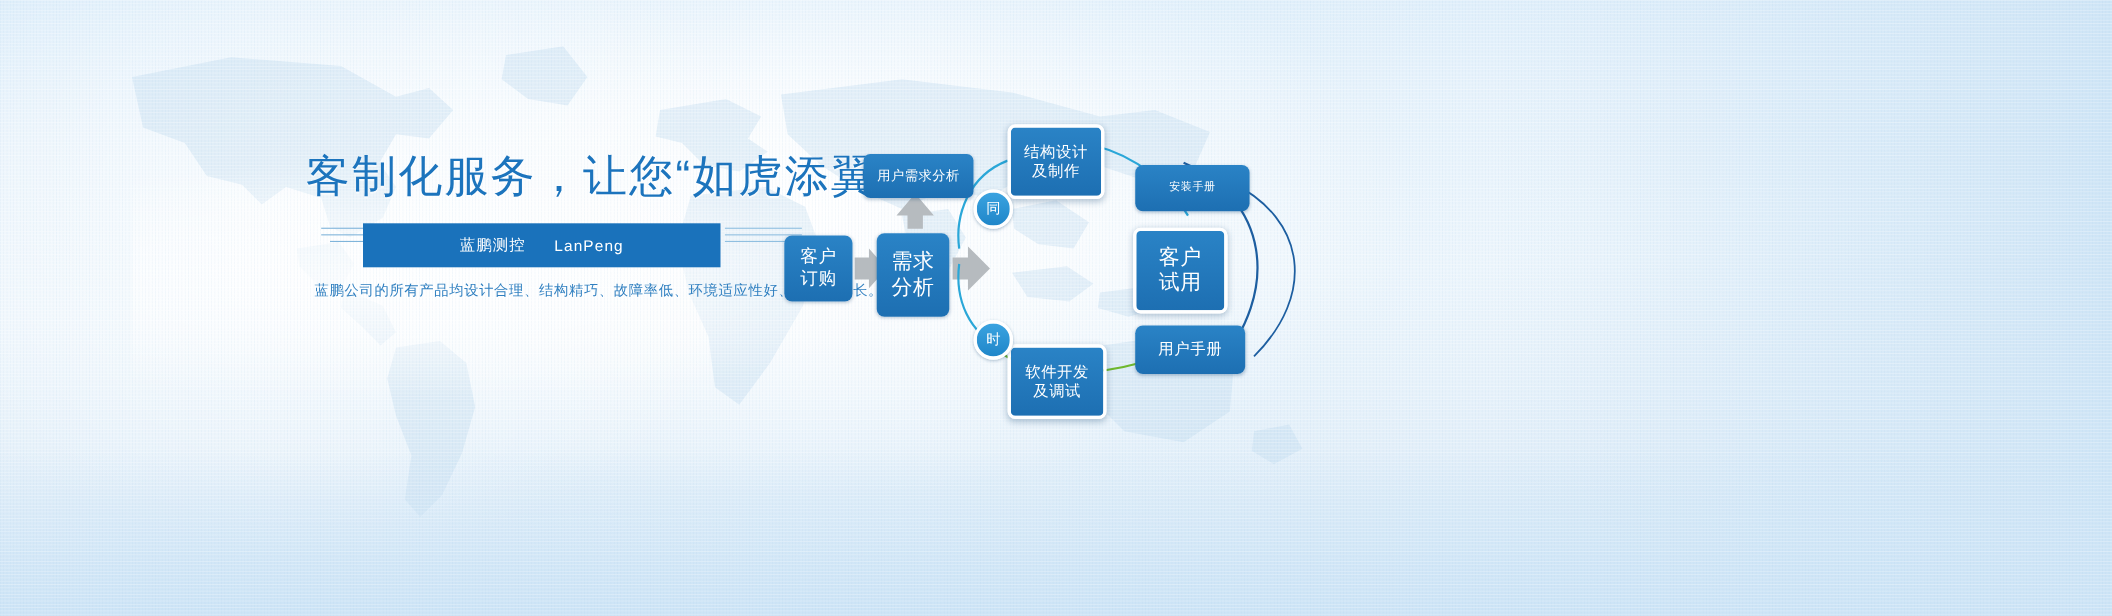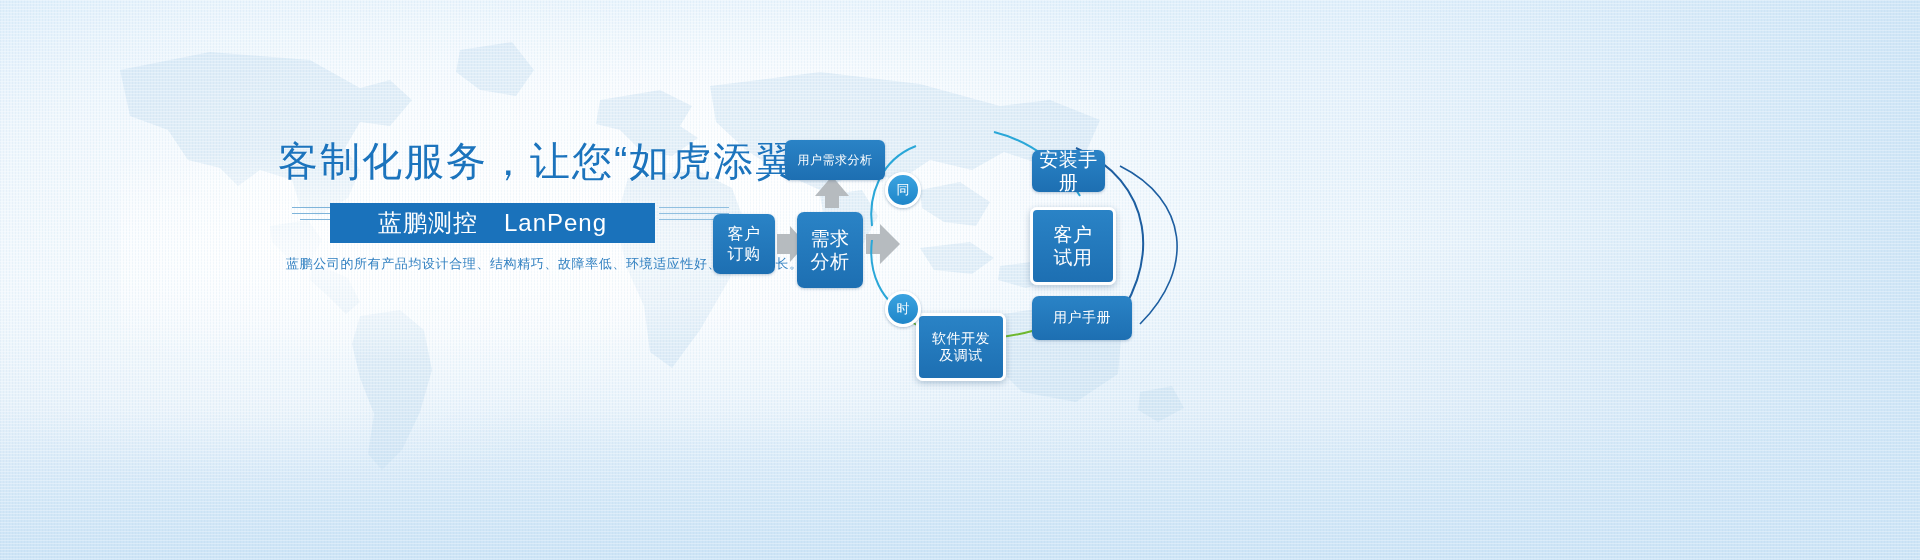--- a/index.html
+++ b/index.html
@@ -50,21 +50,21 @@
     color:#1c74bd;font-weight:400;white-space:nowrap;
     text-shadow:0 1px 0 rgba(255,255,255,.6);
   }
   .brandbar{
     position:absolute;left:330px;top:203px;width:325px;height:40px;
     background:#1a72bb;
     display:flex;align-items:center;justify-content:center;
   }
   .brandbar .bb-inner{
     display:flex;align-items:center;gap:26px;
-    color:#ffffff;font-size:24px;letter-spacing:1px;white-space:nowrap;
+    color:#ffffff;font-size:14px;letter-spacing:1px;white-space:nowrap;
   }
   .brand-lines{position:absolute;left:292px;top:207px;width:44px;height:30px;}
   .brand-lines i{display:block;height:1px;background:#7fb4da;margin-bottom:5px;}
   .brand-lines i:nth-child(1){width:44px;}
   .brand-lines i:nth-child(2){width:44px;}
   .brand-lines i:nth-child(3){width:36px;margin-left:8px;}
   .brand-lines-r{position:absolute;left:659px;top:207px;width:70px;height:30px;}
   .brand-lines-r i{display:block;height:1px;background:#90bfe0;margin-bottom:5px;}
   .brand-lines-r i:nth-child(1){width:70px;}
   .brand-lines-r i:nth-child(2){width:70px;}
@@ -85,21 +85,21 @@
     line-height:1.22;letter-spacing:.5px;
     box-shadow:0 1px 3px rgba(20,70,115,.28);
   }
   .node.halo{border:3px solid #ffffff;box-shadow:0 2px 6px rgba(20,70,115,.3);}
 
   .n-user-req   {left:785px;top:140px;width:100px;height:40px;font-size:12px;border-radius:6px;}
   .n-order      {left:713px;top:214px;width:62px;height:60px;font-size:16px;}
   .n-analysis   {left:797px;top:212px;width:66px;height:76px;font-size:19px;}
   .n-struct     {left:916px;top:113px;width:82px;height:62px;font-size:14px;}
   .n-software   {left:916px;top:313px;width:84px;height:62px;font-size:14px;}
-  .n-install    {left:1032px;top:150px;width:73px;height:42px;font-size:19px;}
+  .n-install    {left:1032px;top:150px;width:104px;height:42px;font-size:10px;}
   .n-trial      {left:1030px;top:207px;width:80px;height:72px;font-size:19px;}
   .n-manual     {left:1032px;top:296px;width:100px;height:44px;font-size:14px;}
   .n-after      {left:1192px;top:206px;width:68px;height:74px;font-size:19px;}
 
   
   .badge{
     position:absolute;width:30px;height:30px;border-radius:50%;
     background:linear-gradient(180deg,#3ba3e0 0%,#1f86c9 100%);
     border:3px solid #ffffff;
     color:#fff;font-size:13px;
@@ -196,20 +196,23 @@
   <div class="node n-user-req">用户需求分析</div>
 
   <div class="node n-order">
     <span>客户<br>订购</span>
   </div>
 
   <div class="node n-analysis">
     <span>需求<br>分析</span>
   </div>
 
+  <div class="node n-struct halo">
+    <span>结构设计<br>及制作</span>
+  </div>
 
   <div class="node n-software halo">
     <span>软件开发<br>及调试</span>
   </div>
 
   <div class="node n-install">安装手册</div>
 
   <div class="node n-trial halo">
     <span>客户<br>试用</span>
   </div>

